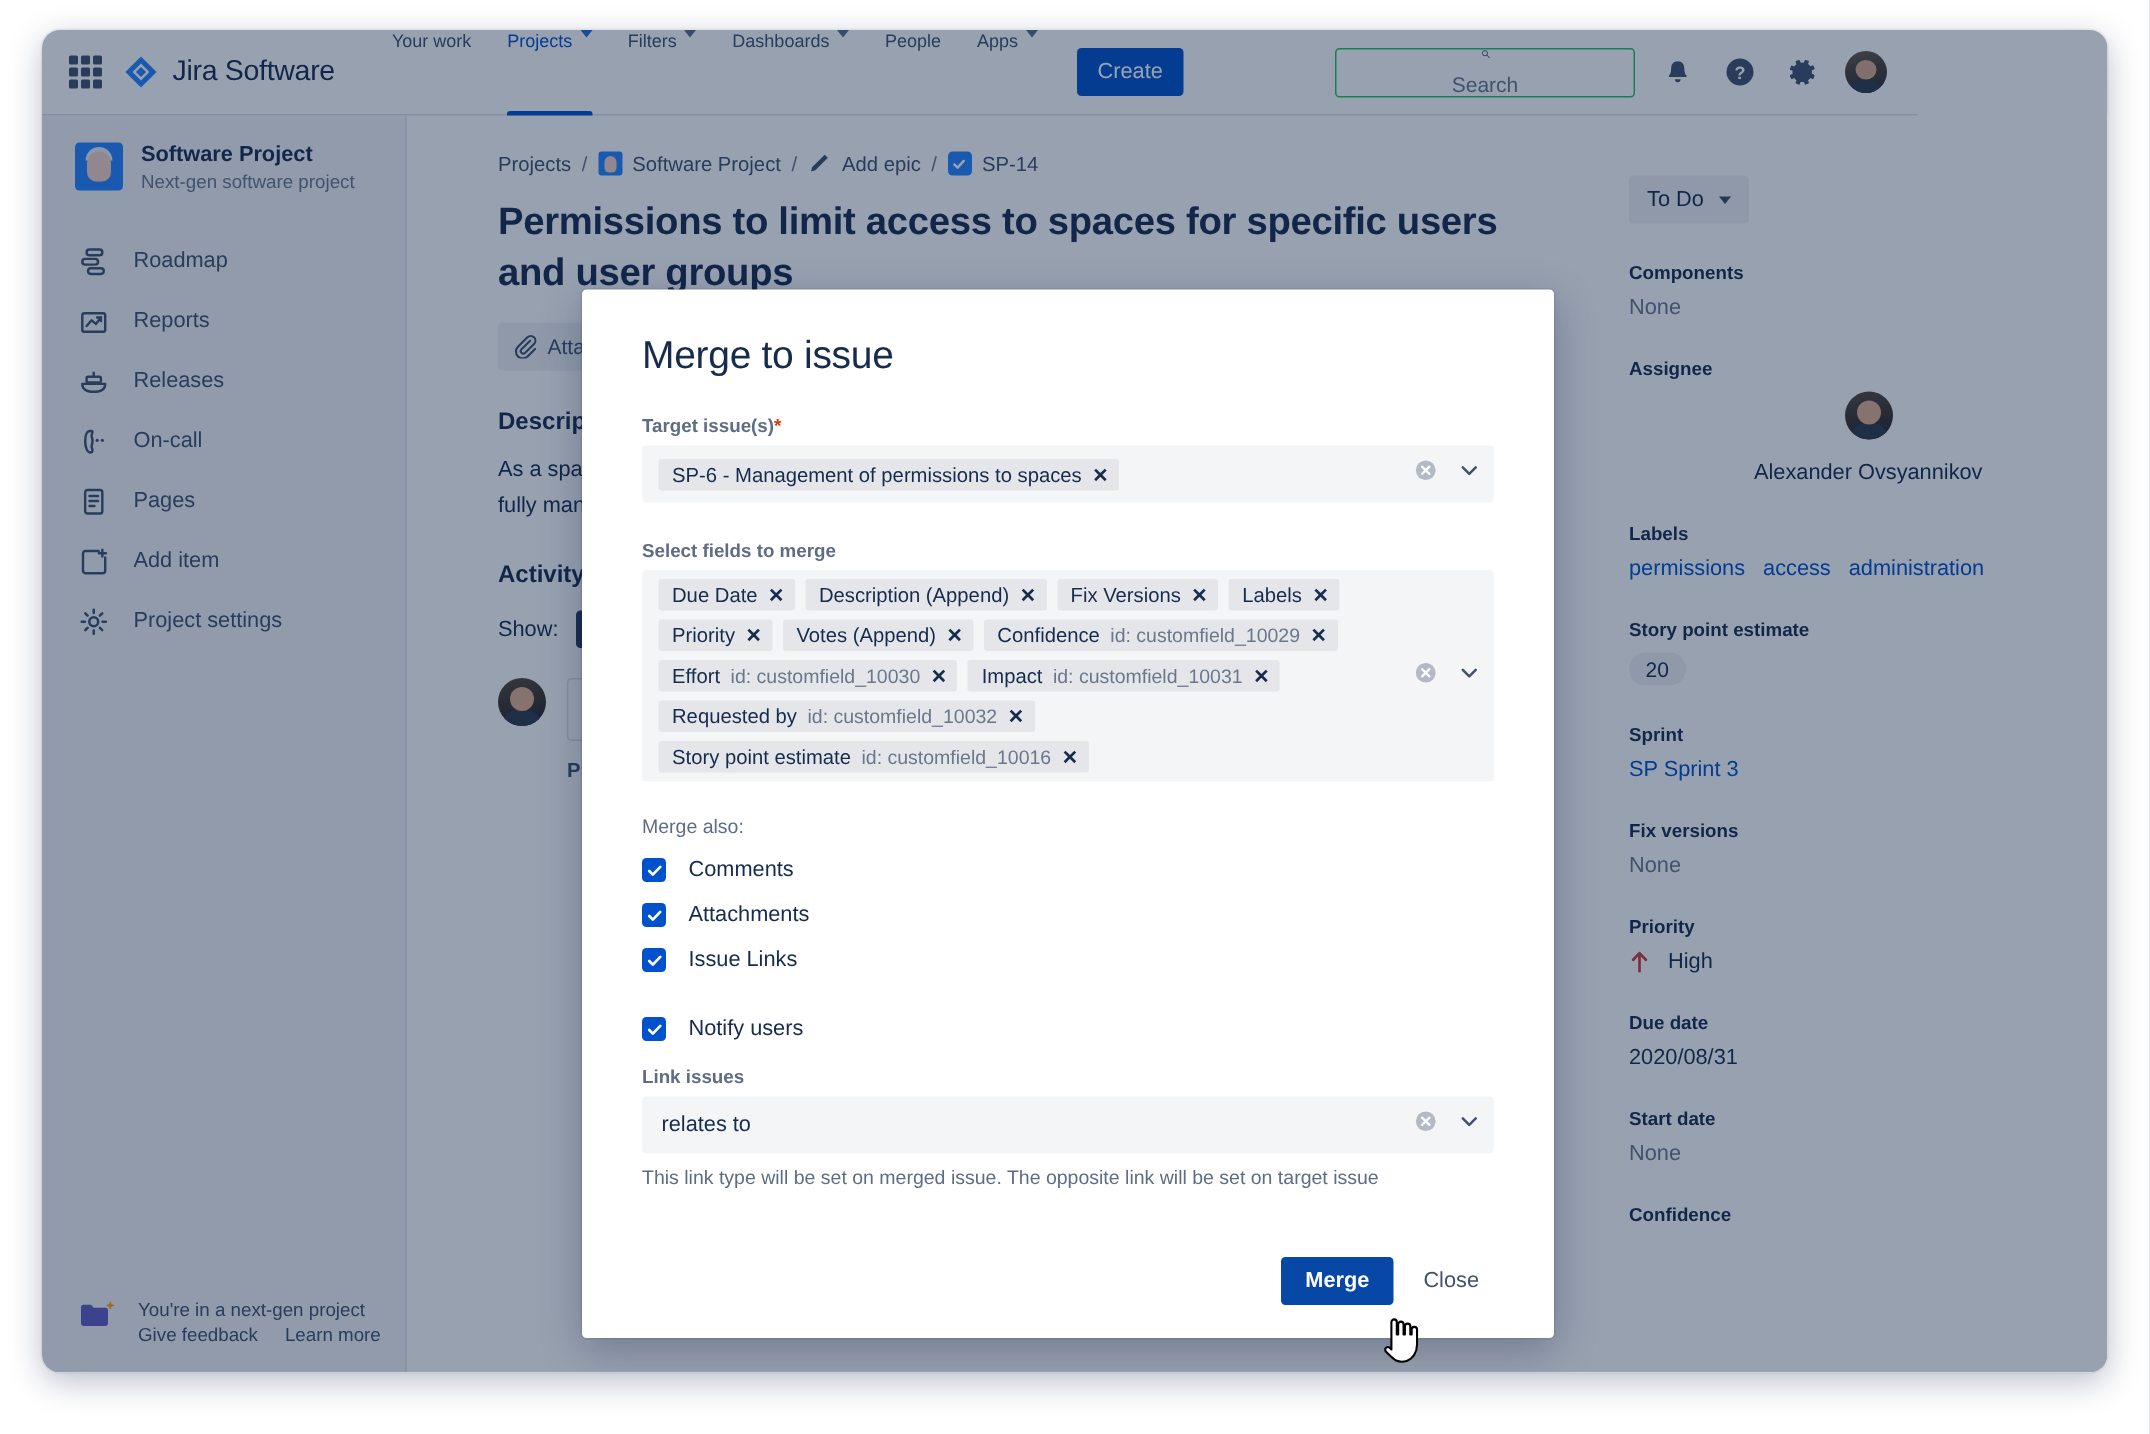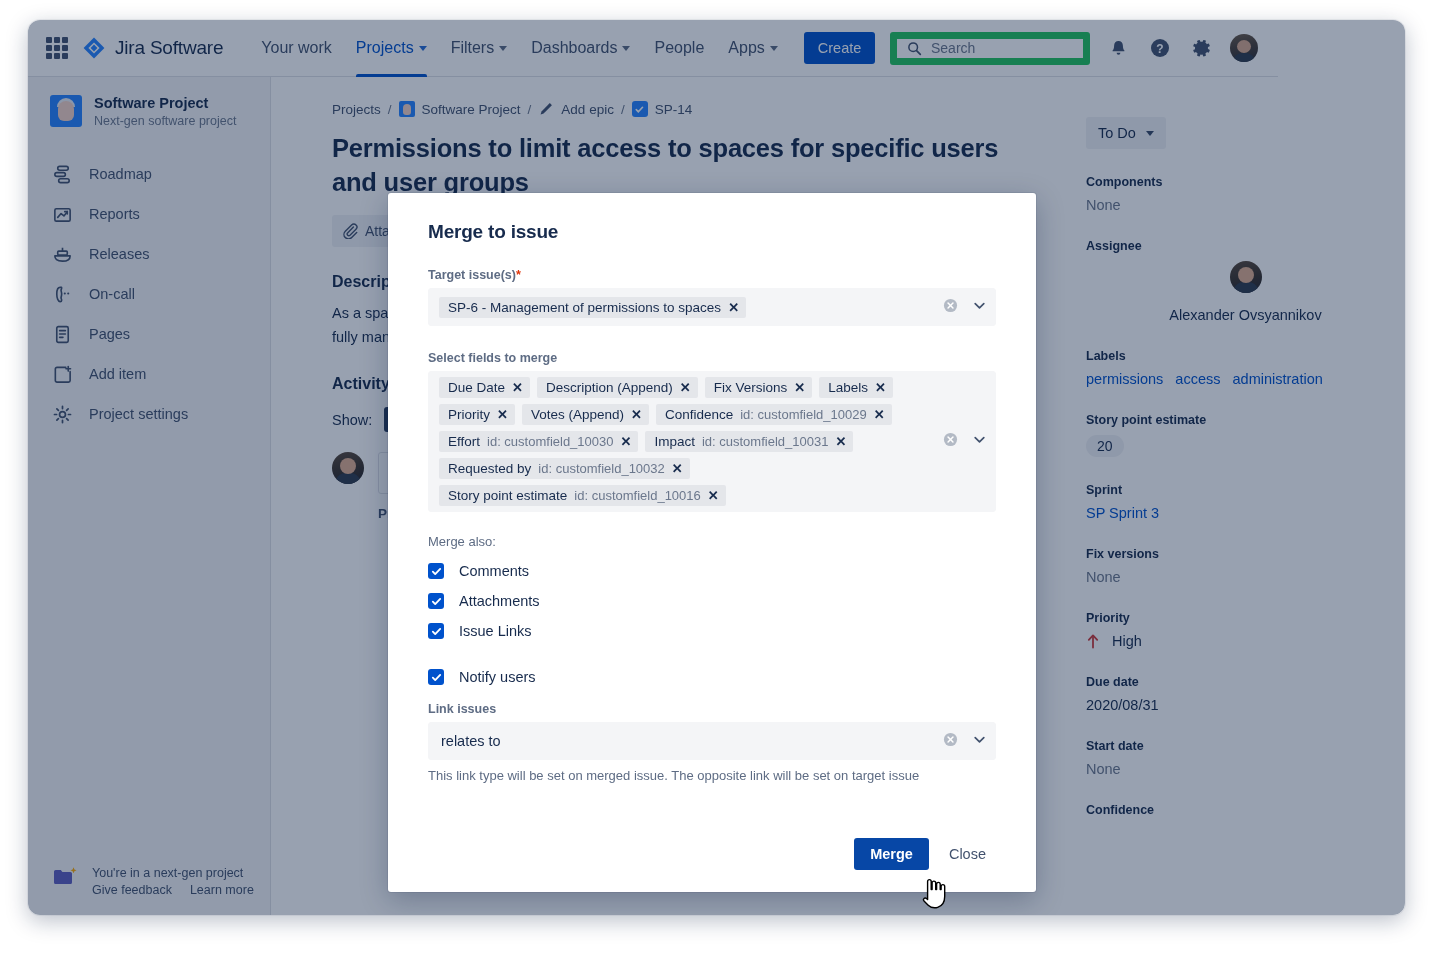--- a/index.html
+++ b/index.html
@@ -43,42 +43,42 @@
   }
   .appsgrid { width: 22px; height: 22px; display: grid;
     grid-template-columns: repeat(3, 1fr); grid-template-rows: repeat(3, 1fr);
     gap: 2.5px; margin-right: 14px; cursor: pointer; }
   .appsgrid i { background:#42526e; border-radius:1px; display:block; }
   .brand { display:flex; align-items:center; gap:9px; margin-right: 26px; cursor: pointer;}
   .brand .logo { width: 24px; height: 24px; position: relative; }
   .brand .logo svg { display:block; }
   .brand .name { font-size: 19px; color: #172b4d; letter-spacing:-0.2px; }
   .navitem {
-    display: flex; align-items: center; gap: 5px;
-    height: 57px; padding: 14px 12px;
-    font-size: 16px; color: #42526e; cursor: pointer;
+    display: flex; align-items: flex-start; gap: 5px;
+    height: 57px; padding: 0 12px;
+    font-size: 12px; color: #42526e; cursor: pointer;
     position: relative;
   }
   .navitem.active { color: #0052cc; }
   .navitem.active::after {
     content:""; position:absolute; left: 12px; right: 12px; bottom: 0;
     height: 3px; background:#0052cc; border-radius: 2px 2px 0 0;
   }
   .caret { width: 0; height: 0; border-left: 4px solid transparent;
      border-right: 4px solid transparent; border-top: 5px solid currentColor; opacity:.85; }
   .create-btn {
     margin-left: 14px;
     background:#0052cc; color:#fff; border:none; border-radius:3px;
     height: 32px; padding: 0 14px; font-size: 14.5px; cursor:pointer;
     font-family: inherit;
   }
   #topnav-right { margin-left: auto; display:flex; align-items:center; gap: 14px; }
   .searchbox {
-    width: 200px; height: 33px; border: 7px solid #22c55e; border-radius: 3px;
-    display:flex; align-items:center; gap:9px; padding: 0 10px; background:#fff;
+    width: 200px; height: 33px; border: 1px solid #22c55e; border-radius: 3px;
+    display:flex; align-items:center; gap:9px; padding: 0 10px; background:#fff;flex-direction:column;
   }
   .searchbox .ph { font-size: 14px; color:#6b778c; }
   .iconbtn { width: 28px; height: 28px; display:flex; align-items:center;
      justify-content:center; cursor:pointer; color:#42526e; }
   .avatar-top {
     width: 28px; height: 28px; border-radius: 50%;
     background: linear-gradient(170deg,#6b5b4a 0%,#4a4038 45%,#2b2b33 100%);
     overflow:hidden; position:relative; cursor:pointer;
   }
   .avatar-top::after{
@@ -190,21 +190,21 @@
 
   
   #modal {
     position:absolute; left: 360px; top: 173px;
     width: 648px; height: 699px;
     background:#ffffff; border-radius: 3px;
     box-shadow: 0 0 0 1px rgba(9,30,66,0.08), 0 8px 28px rgba(9,30,66,0.28);
     z-index: 60;
     padding: 28px 40px 0 40px;
   }
-  #modal-title { font-size: 19px; font-weight: 700; color:#172b4d; letter-spacing:-0.2px; }
+  #modal-title { font-size: 26px; font-weight: 400; color:#172b4d; letter-spacing:-0.2px; }
   .m-label { font-size: 12.5px; font-weight:700; color:#5e6c84; margin-top: 25px; }
   .m-label .req { color:#de350b; font-weight:700; }
   .m-select {
     margin-top: 6px; background:#f4f5f7; border:1px solid #f4f5f7; border-radius:3px;
     min-height: 38px; display:flex; align-items:center; padding: 5px 8px 5px 10px; cursor:text;
   }
   .m-select .grow { flex: 1 1 auto; display:flex; flex-wrap: wrap; gap: 6px 7px; }
   .m-select .ctrls { flex:none; display:flex; align-items:center; gap: 14px; padding-left: 10px; color:#6b778c;}
   .tag {
     display:inline-flex; align-items:center; gap:7px;

